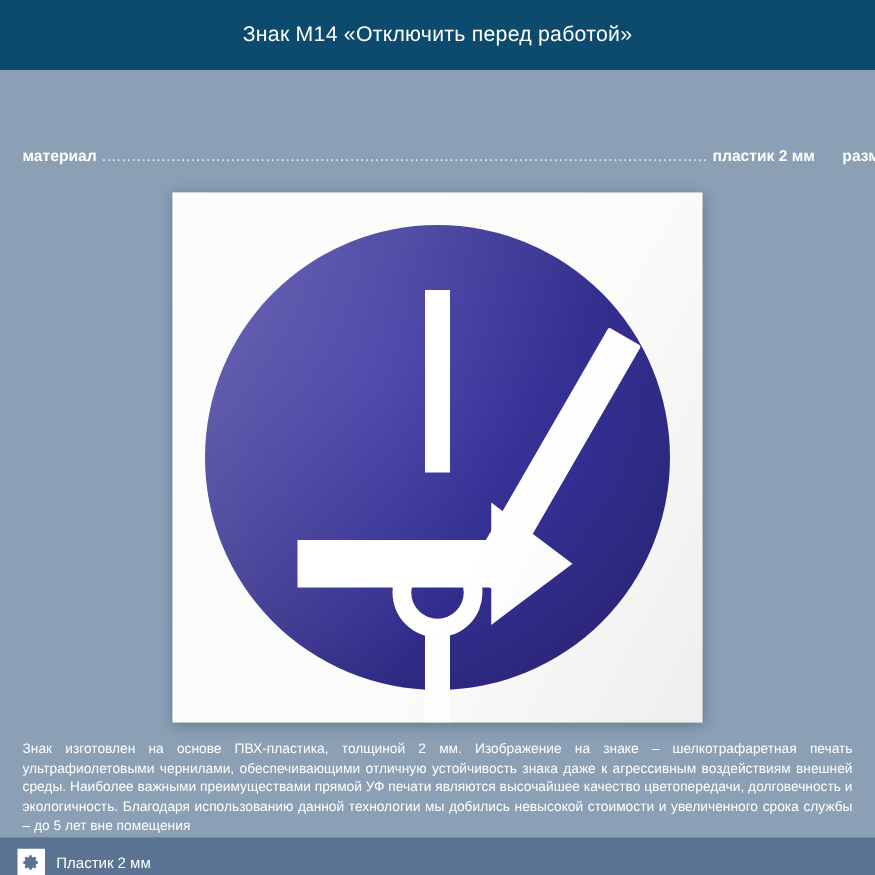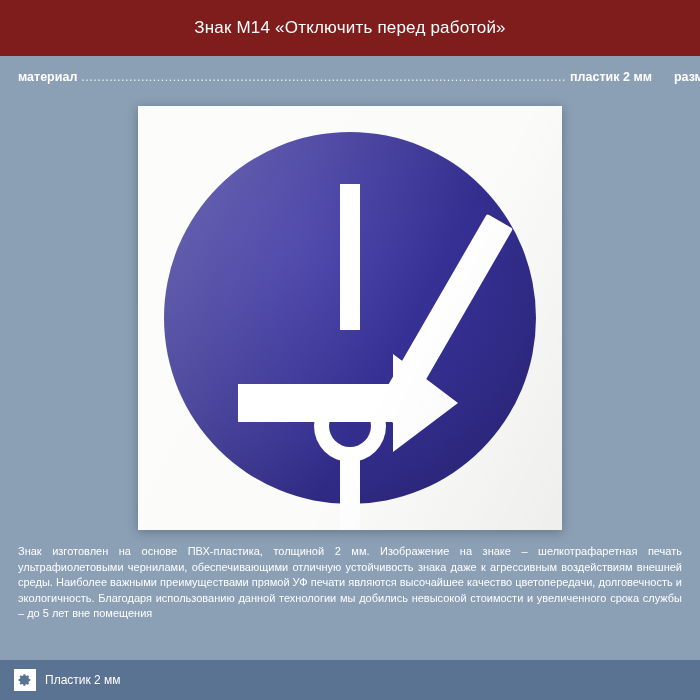--- a/index.html
+++ b/index.html
@@ -12,41 +12,42 @@
   .page {
     width: 700px; height: 700px;
     background: #8b9fb5;
     position: relative;
     display: flex;
     flex-direction: column;
   }
   
   .header {
     height: 56px;
-    background: #7f1d1d;
+    background: #0c4a6e;
     display: flex;
     align-items: center;
     justify-content: center;
     flex: 0 0 auto;
   }
   .header-title {
     color: #ffffff;
     font-size: 17px;
     letter-spacing: 0.2px;
   }
   
   .specbar {
     height: 42px;
     flex: 0 0 auto;
     display: flex;
     align-items: center;
     padding: 0 18px;
     color: #ffffff;
     font-size: 12.5px;
     gap: 0;
+    margin-top: 48px;
   }
   .spec-group {
     display: flex;
     align-items: baseline;
     white-space: nowrap;
   }
   .spec-group.left { flex: 1 1 auto; }
   .spec-group.right { flex: 1 1 auto; }
   .spec-label { font-weight: bold; font-size: 12.5px; }
   .spec-dots {

